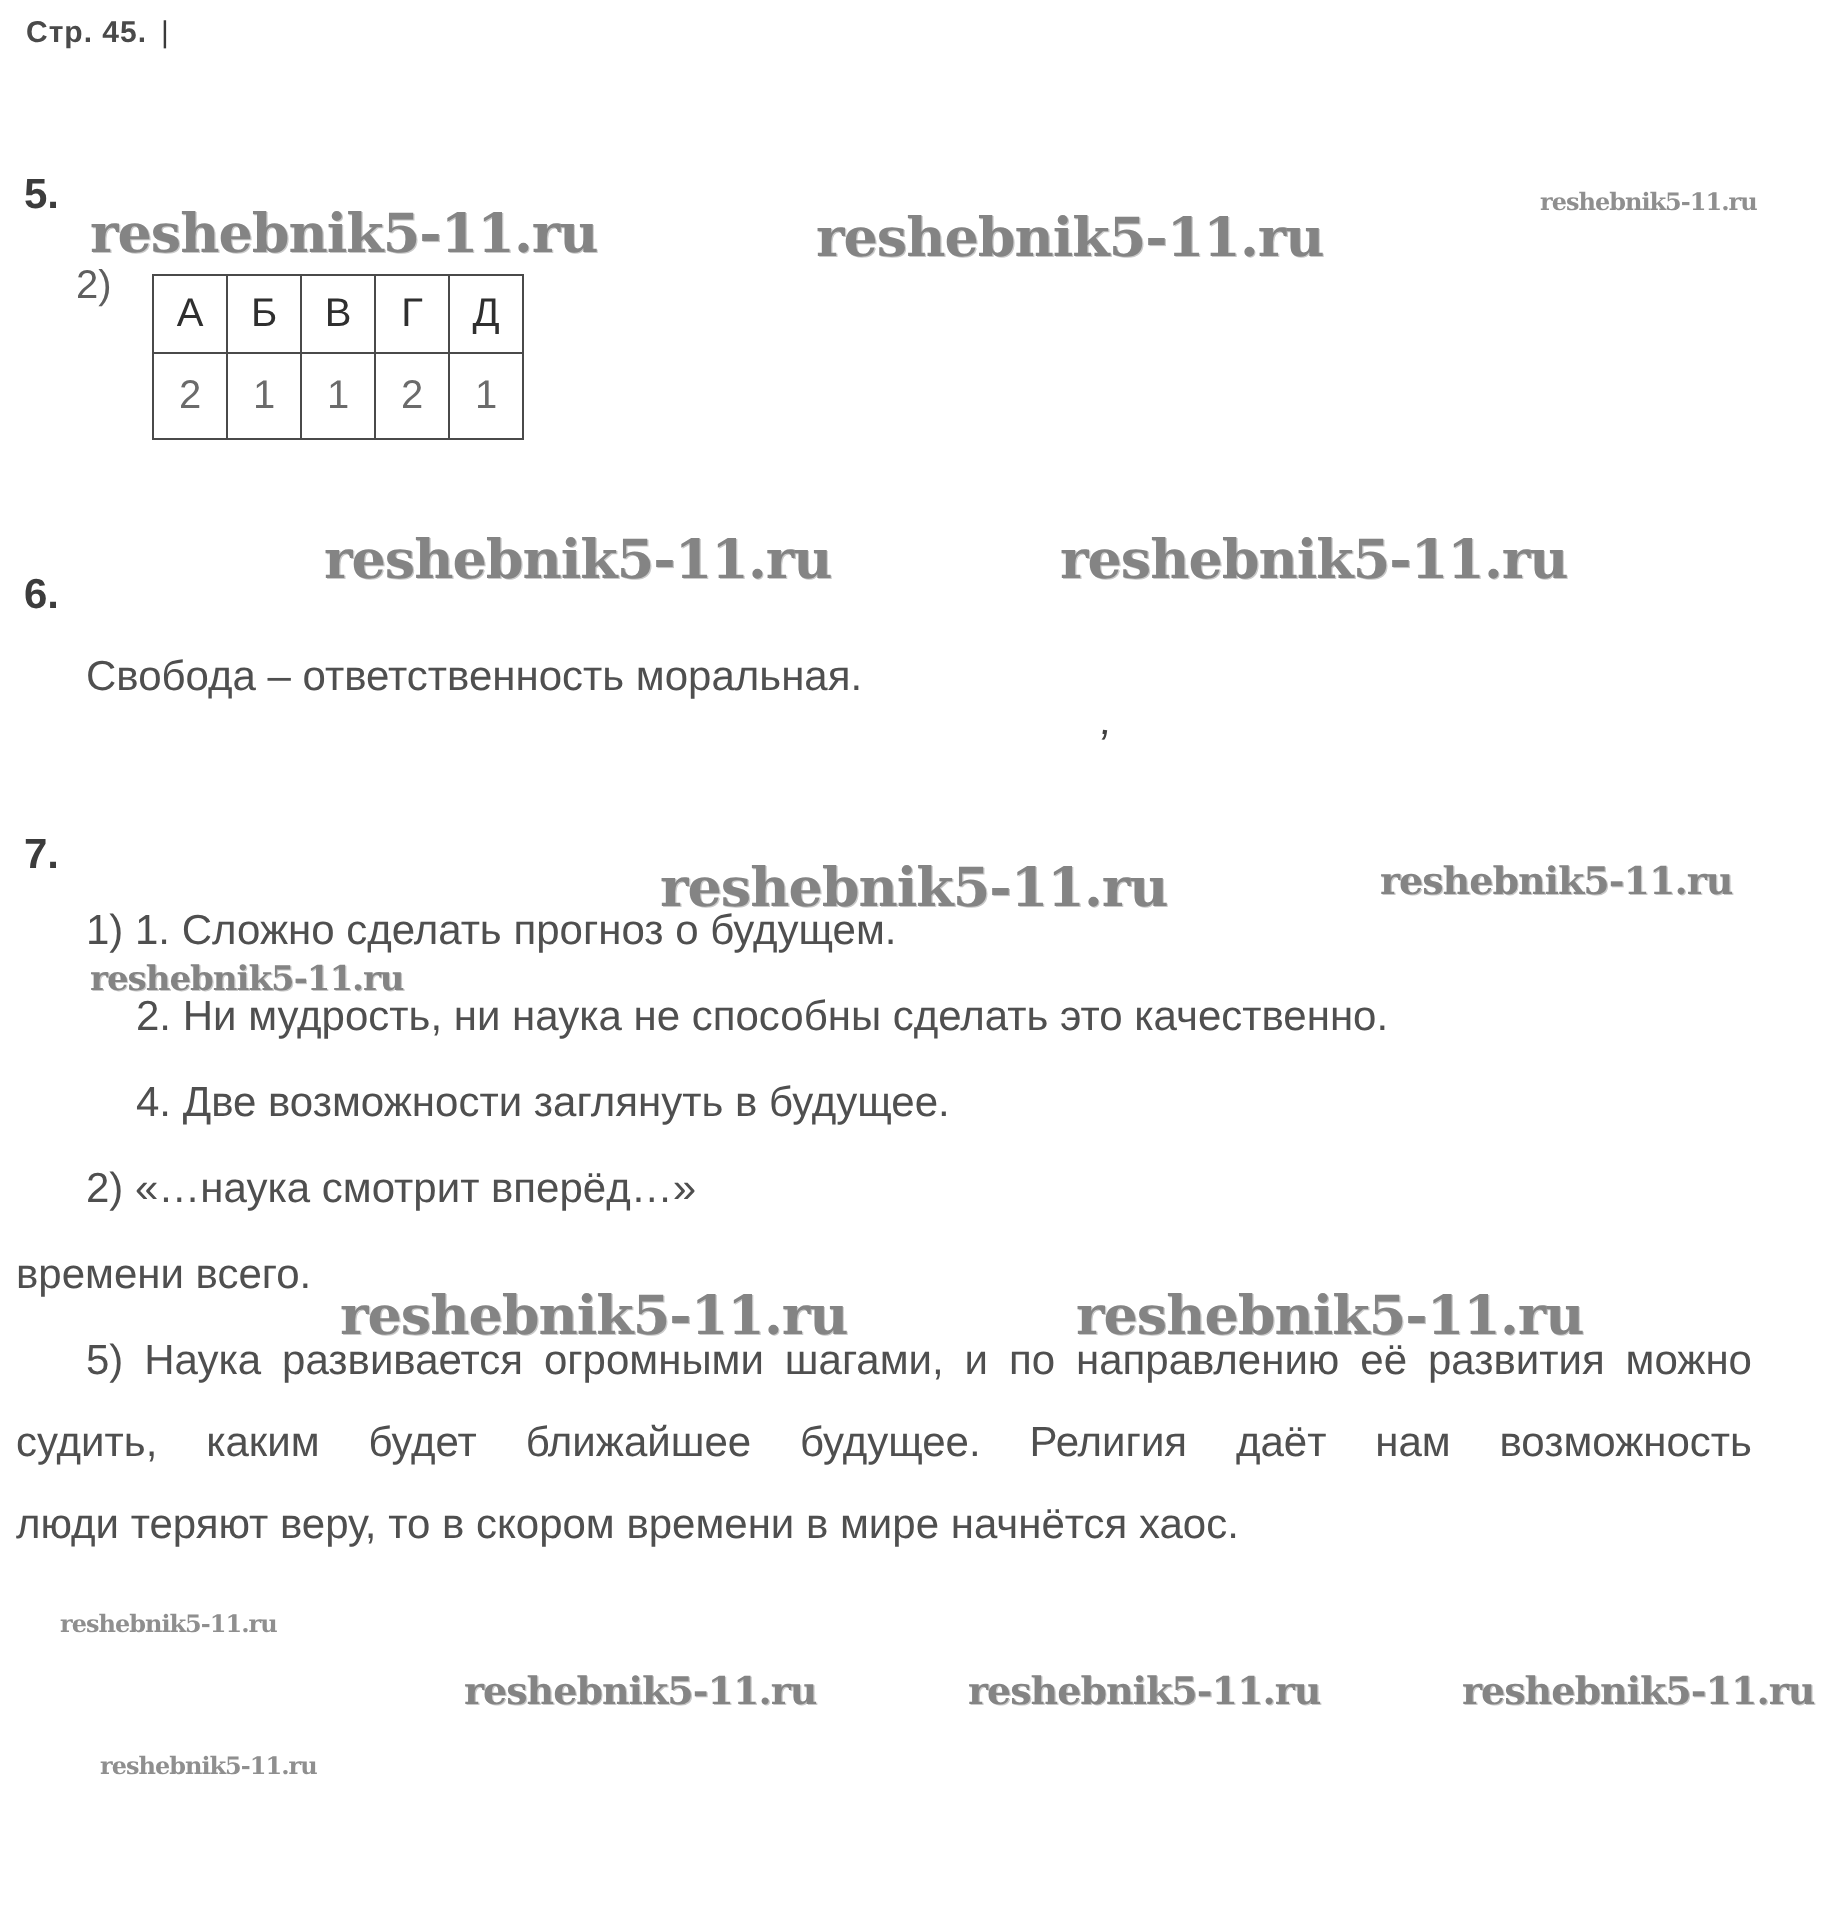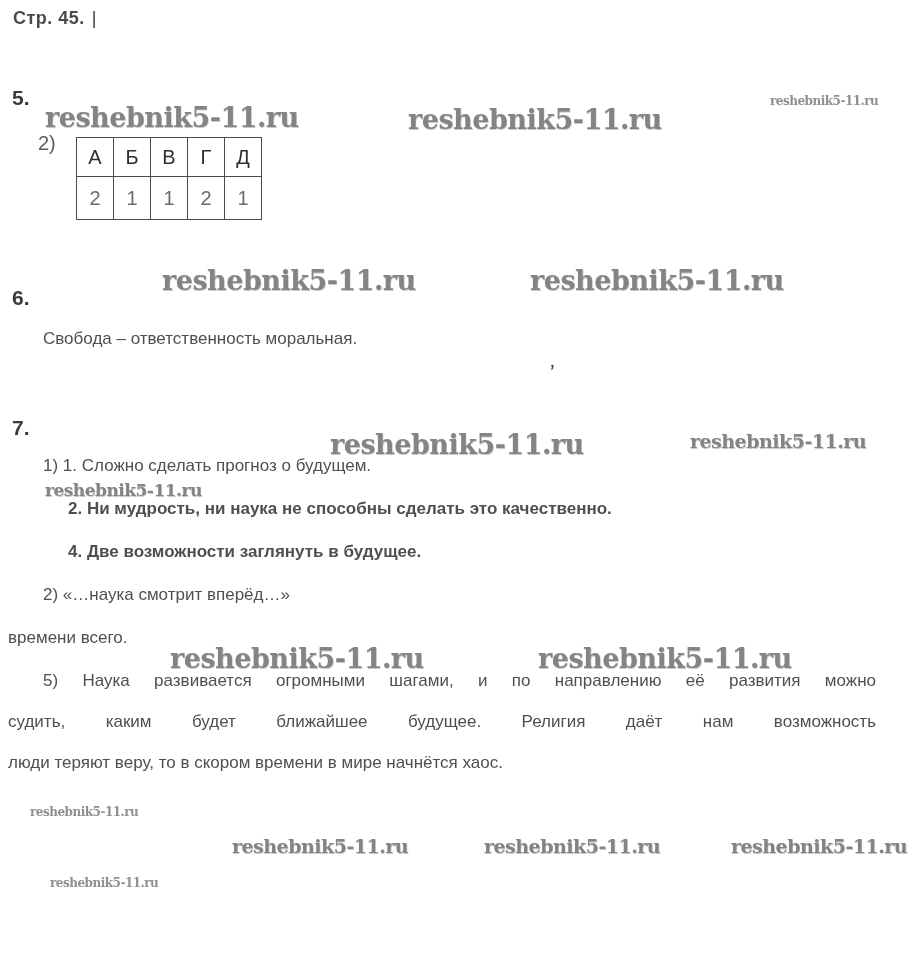--- a/index.html
+++ b/index.html
@@ -10,21 +10,21 @@
     background: #ffffff;
     overflow: hidden;
     font-family: "Liberation Sans", sans-serif;
     color: #4f4f4f;
   }
   
   .hdr {
     position: absolute;
     left: 13px;
     top: 8px;
-    font-size: 18px;
+    font-size: 15px;
     font-weight: 600;
     color: #4a4a4a;
     letter-spacing: 0.5px;
   }
   .cursor { margin-left: 7px; font-weight: 400; color: #3a3a3a; }
   
   .secnum {
     position: absolute;
     left: 12px;
     font-size: 21px;
@@ -64,28 +64,28 @@
     text-align: center;
     vertical-align: middle;
     font-size: 20px;
     padding: 0;
   }
   .anstable tr.hrow td { height: 38px; color: #2f2f2f; }
   .anstable tr.vrow td { height: 42px; color: #6b6b6b; }
   
   .textblock { position: absolute; width: 868px; left: 8px; }
   .line {
-    font-size: 17px;
+    font-size: 21px;
     line-height: 41px;
     color: #4f4f4f;
     white-space: normal;
   }
   .jfull { text-align: justify; text-align-last: justify; text-justify: inter-word; }
   .ind35 { text-indent: 35px; }
-  .ind60 { text-indent: 60px; font-weight: bold; }
+  .ind60 { text-indent: 60px; }
   .item { margin: 0 0 2px 0; }
   
   .stray {
     position: absolute;
     font-size: 22px;
     color: #3f3f3f;
     transform: rotate(8deg);
   }
 </style>
 </head>

